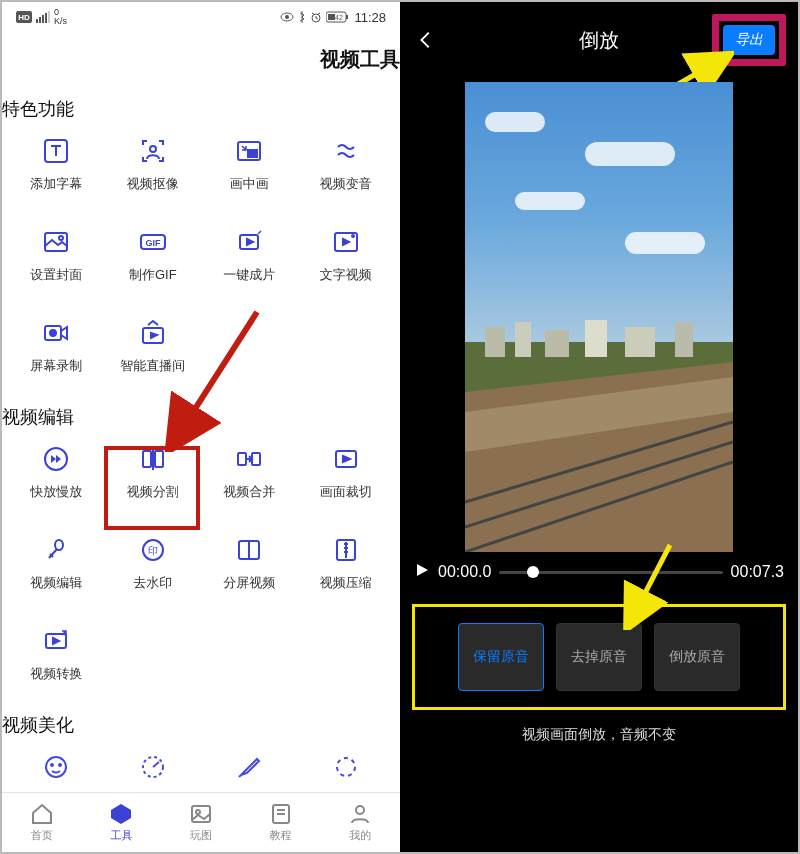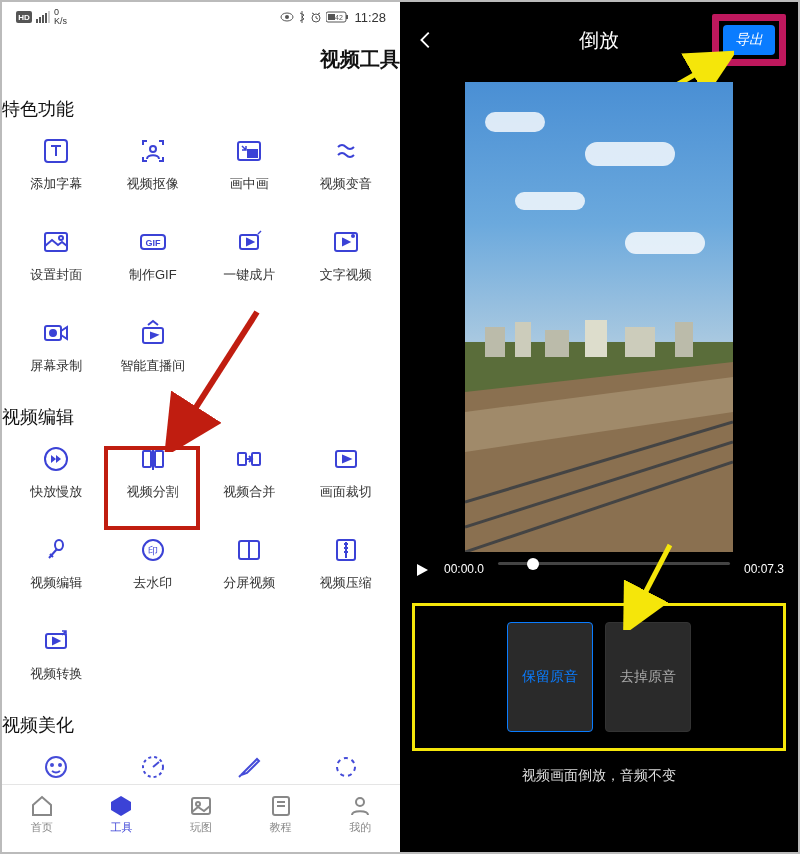--- a/index.html
+++ b/index.html
@@ -27,43 +27,43 @@
   .tool .ic svg { width:28px; height:28px; }
   .tool .lbl { font-size:13px; color:#333; }
 
   
   .redbox { position:absolute; border:4px solid #c01d10; pointer-events:none; }
 
   
   .arrow-red { position:absolute; pointer-events:none; }
 
   
-  .bnav { position:absolute; bottom:8px; left:0; right:0; height:60px; background:#fff; border-top:1px solid #e5e5e5; display:flex; justify-content:space-around; align-items:center; }
+  .bnav { position:absolute; bottom:0; left:0; right:0; height:60px; background:#fff; border-top:1px solid #e5e5e5; display:flex; justify-content:space-around; align-items:center; }
   .bni { display:flex; flex-direction:column; align-items:center; gap:2px; color:#888; }
   .bni.active { color:#3b42d6; }
   .bni svg { width:24px; height:24px; }
   .bni .t { font-size:11px; }
 
   
   .rhead { display:flex; align-items:center; justify-content:space-between; padding:12px 12px; position:relative; }
   .rback { color:#fff; width:28px; height:28px; display:flex; align-items:center; justify-content:center; }
   .rtitle { color:#fff; font-size:20px; font-weight:500; position:absolute; left:50%; transform:translateX(-50%); }
   .export { background:#0a7cff; color:#fff; border-radius:4px; padding:6px 12px; font-size:14px; font-weight:500; }
   .exportwrap { border:7px solid #be185d; padding:4px; border-radius:2px;font-style:italic; }
 
   .preview { margin:4px auto 0 auto; width:268px; height:470px; background:linear-gradient(to bottom, #4a8fd4 0%, #6ba9dd 30%, #a8c8e0 55%, #7a8560 70%, #6d5a40 100%); position:relative; overflow:hidden; }
   .preview .cloud { position:absolute; background:rgba(255,255,255,0.8); border-radius:50px; }
 
-  .player { display:flex; gap:14px; padding:10px 14px; color:#fff; font-size:12px; }
+  .player { display:flex; align-items:center; gap:8px; padding:10px 14px; color:#fff; font-size:16px; }
   .player .pbtn svg { width:16px; height:16px; }
   .player .track { flex:1; height:3px; background:#444; position:relative; border-radius:2px; }
   .player .knob { position:absolute; left:15%; top:50%; width:12px; height:12px; background:#fff; border-radius:50%; transform:translate(-50%,-50%); }
 
   .optbox { border:3px solid #f5e60a; margin:12px 12px; padding:16px 12px; display:flex; gap:12px; justify-content:center; }
-  .opt { width:86px; height:110px; background:#2a2a2a; border:1px solid #333; border-radius:4px; display:flex; align-items:center; justify-content:center; color:#aaa; font-size:14px; }
+  .opt { width:86px; height:68px; background:#2a2a2a; border:1px solid #333; border-radius:4px; display:flex; align-items:center; justify-content:center; color:#aaa; font-size:14px; }
   .opt.sel { border:1px solid #0a7cff; color:#0a7cff; }
 
   .rfoot { color:#ddd; text-align:center; font-size:14px; padding:4px 0 10px 0; }
 
   .arrow-yellow { position:absolute; pointer-events:none; }
 </style>
 </head>
 <body>
 
 <div class="frame">
@@ -445,17 +445,18 @@
           <marker id="yarr2" markerWidth="10" markerHeight="10" refX="7" refY="5" orient="auto">
             <path d="M0 0 L10 5 L0 10 Z" fill="#f5e60a"></path>
           </marker>
         </defs>
       <line x1="50" y1="5" x2="10" y2="82" stroke="#f5e60a" stroke-width="5" marker-end="url(#yarr2)"></line>
     </svg>
 
     <div class="optbox">
       <div class="opt sel">保留原音</div>
       <div class="opt">去掉原音</div>
+      <div class="opt">倒放原音</div>
     </div>
 
     <div class="rfoot">视频画面倒放，音频不变</div>
   </div>
 </div>
 
 </body></html>

